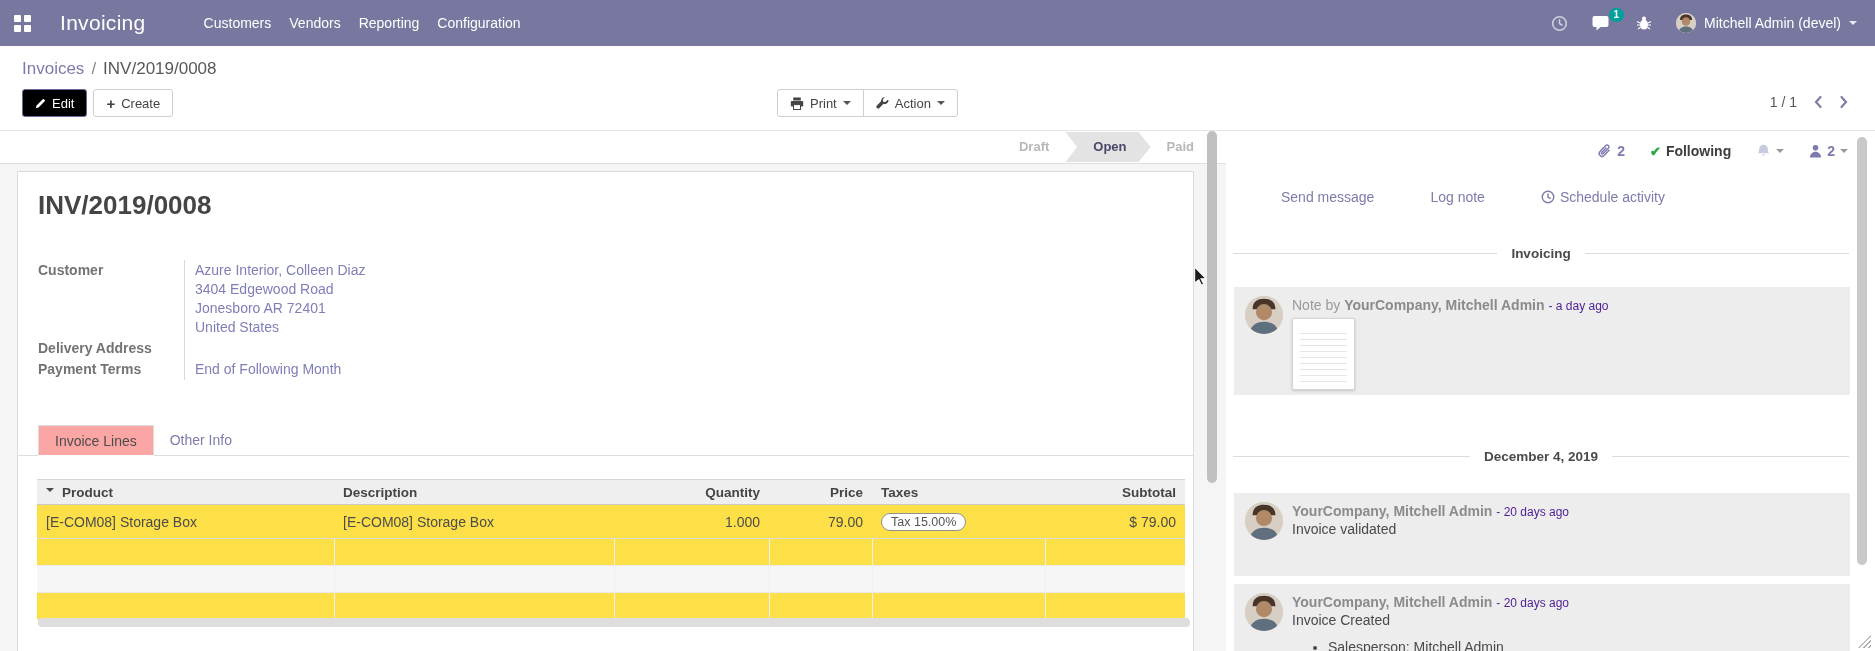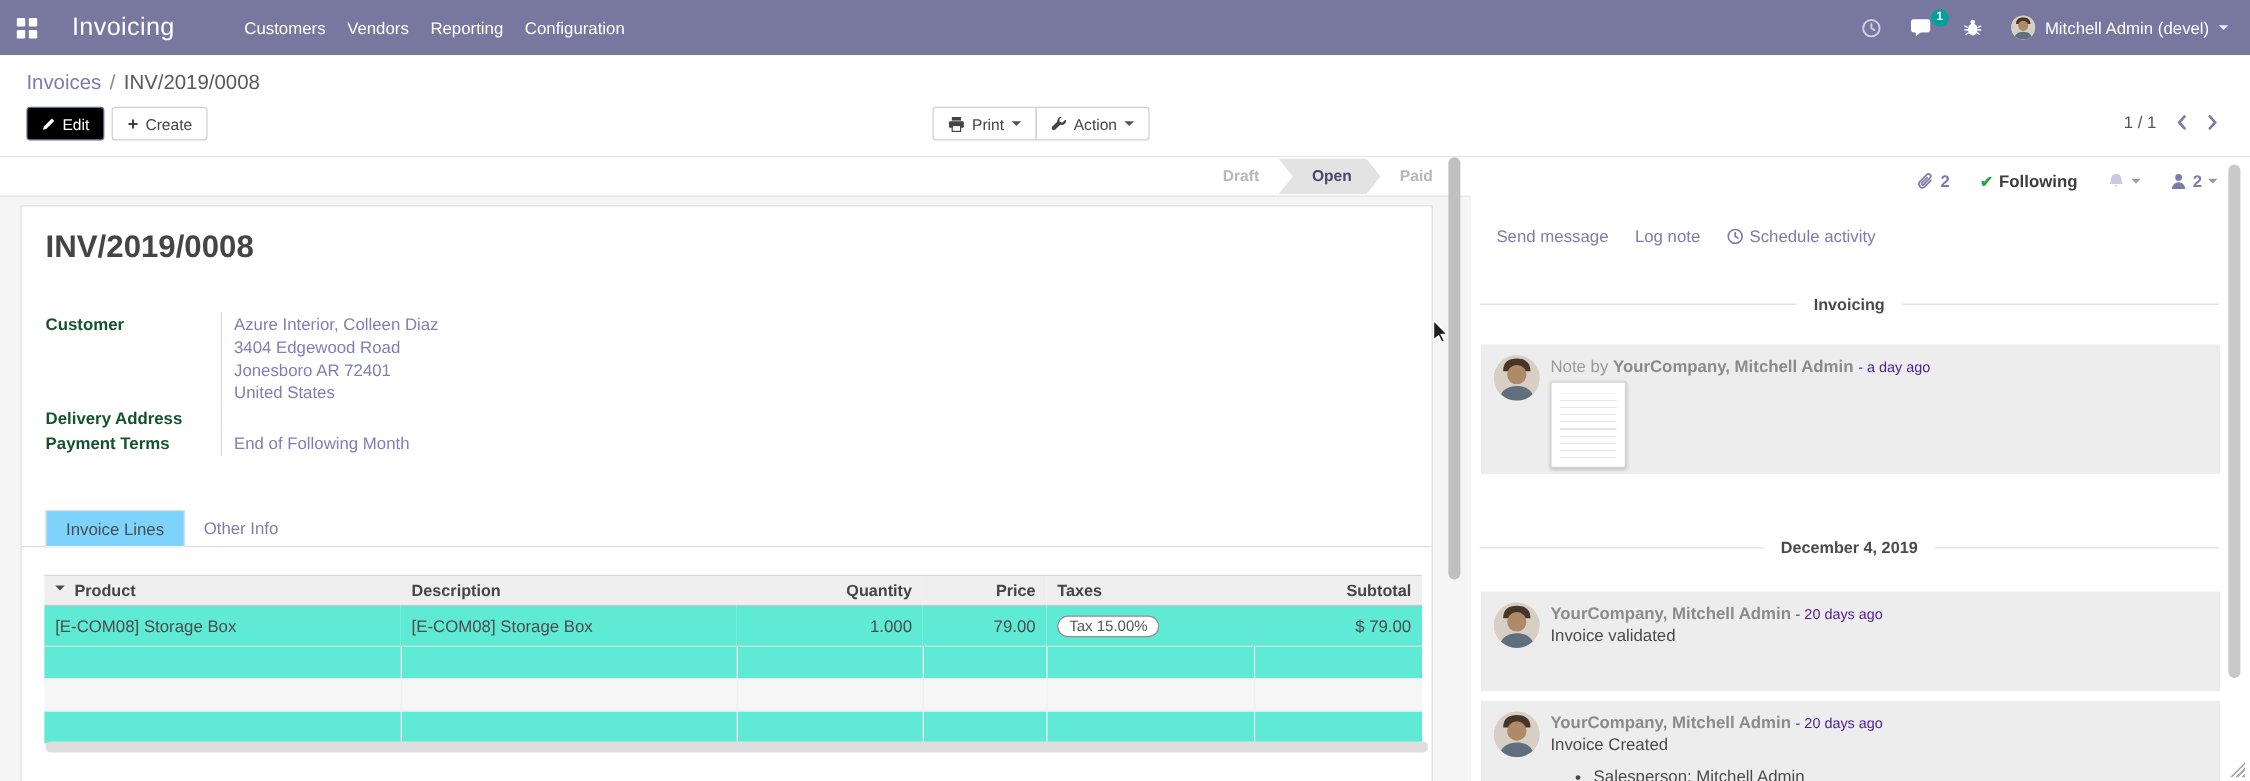--- a/index.html
+++ b/index.html
@@ -61,46 +61,46 @@
 
   
   .main-area { position:absolute; top:164px; left:0; width:1226px; height:487px; background:#f5f5f5; }
   .sheet { position:absolute; top:7px; left:17px; width:1177px; height:620px;
     background:#fff; border:1px solid #dcdcdc; }
   .sheet-title { position:absolute; top:18px; left:20px; font-size:26px; font-weight:bold; color:#454545; }
   .group { position:absolute; display:table; font-size:14px; }
   .group-left { top:88px; left:20px; width:556px; }
   .group-right { top:88px; left:591px; width:420px; }
   .g-row { display:table-row; }
-  .g-label { display:table-cell; width:147px; font-weight:bold; color:#14532d;
+  .g-label { display:table-cell; width:147px; font-weight:bold; color:#737373;
     border-right:1px solid #d9d9d9; padding:1px 10px 1px 0; vertical-align:top; line-height:19px; }
   .g-value { display:table-cell; padding:1px 0 1px 10px; color:#4c4c4c; line-height:19px; }
   .group-right .g-label, .group-right .g-value { line-height:22px; padding-top:1px; padding-bottom:2px; }
   .o-link { color:#7e7eb8; cursor:pointer; display:block; }
   .o-link-inline { color:#7e7eb8; cursor:pointer; }
   .empty-cell { min-height:19px; }
 
   .tabs { position:absolute; top:253px; left:0; width:1175px; height:31px;
     border-bottom:1px solid #ddd; padding-left:20px; display:flex; align-items:stretch; }
   .tab { font-size:14px; display:flex; align-items:center; padding:0 16px; cursor:pointer; }
-  .tab-active { background:#7dd3fc; border:1px solid #ddd; border-bottom:1px solid #fff;
+  .tab-active { background:#fca5a5; border:1px solid #ddd; border-bottom:1px solid #fff;
     margin-bottom:-1px; color:#4c4c4c; }
   .tab-plain { color:#7c7bad; }
 
   table.lines { position:absolute; top:307px; left:19px; width:1148px;
     border-collapse:collapse; table-layout:fixed; font-size:14px; }
   table.lines col.c1{width:297px} table.lines col.c2{width:280px}
   table.lines col.c3{width:155px} table.lines col.c4{width:103px}
   table.lines col.c5{width:173px} table.lines col.c6{width:140px}
   table.lines th { background:#efefef; border-top:1px solid #d5d5d5; border-bottom:1px solid #c9c9c9;
     font-weight:bold; color:#454545; height:25px; padding:0 9px; text-align:left; font-size:13.5px; }
   table.lines th.num, table.lines td.num { text-align:right; }
   .sort-caret { display:inline-block; width:0; height:0; border:4px solid transparent;
     border-top-color:#4c4c4c; margin:0 8px 1px 0; }
-  table.lines td { height:34px; padding:0 9px; color:#4c4c4c; border-bottom:1px solid #dedede; background:#5eead4; }
+  table.lines td { height:34px; padding:0 9px; color:#4c4c4c; border-bottom:1px solid #dedede; background:#fde047; }
   .pill { display:inline-block; border:1px solid #909090; border-radius:11px; padding:1px 9px;
     font-size:12.5px; color:#555; background:#fff; }
   tr.empty td { height:27px; border-bottom:1px solid #e9e9e9; border-right:1px solid #f0f0f0; }
   tr.empty td:last-child { border-right:none; }
   tr.empty.stripe td { background:#f6f6f6; }
 
   .h-scrollbar { position:absolute; top:454px; left:38px; width:1152px; height:9px;
     background:#dedede; border-radius:4px; cursor:pointer; }
   .v-scroll-main { position:absolute; top:131px; left:1207px; width:10px; height:352px;
     background:#c0c0c0; border-radius:5px; cursor:pointer; }
@@ -110,21 +110,21 @@
     background:#fff; overflow:hidden; }
   .chatter-top { position:absolute; top:12px; right:27px; display:flex; align-items:center; gap:25px; font-size:14px; }
   .ct-item { display:flex; align-items:center; gap:5px; cursor:pointer; }
   .attach-count, .follower-count { color:#7c7bad; font-weight:bold; }
   .follow-label { color:#3d3d3d; font-weight:bold; }
   .check-glyph { color:#28a745; font-size:13px; font-weight:bold; }
   .caret-gray { display:inline-block; width:0; height:0; border:4px solid transparent;
     border-top-color:#9a9a9a; margin-top:4px; }
   .chatter-actions { position:absolute; top:58px; left:21px; display:flex; gap:22px;
     font-size:14px; color:#7c7bad; }
-  .chat-action { cursor:pointer; display:flex; align-items:center; gap:5px; }
+  .chat-action { cursor:pointer; display:flex; align-items:center; gap:5px;margin-left:34px; }
   .thread-divider { position:absolute; left:7px; right:26px; display:flex; align-items:center;
     color:#4a4a4a; font-weight:bold; font-size:13.5px; }
   .thread-divider::before, .thread-divider::after { content:""; flex:1; height:1px; background:#dcdcdc; }
   .thread-divider::before { margin-right:14px; } .thread-divider::after { margin-left:14px; }
   .msg-card { position:absolute; left:8px; right:25px; background:#ededed; }
   .msg-avatar { position:absolute; left:11px; top:9px; width:38px; height:38px;
     border-radius:50%; overflow:hidden; background:#d8cfc4; }
   .msg-content { margin-left:58px; padding-top:10px; font-size:14px; }
   .msg-head { color:#9b9b9b; }
   .msg-author { font-weight:bold; color:#8b8b8b; }

